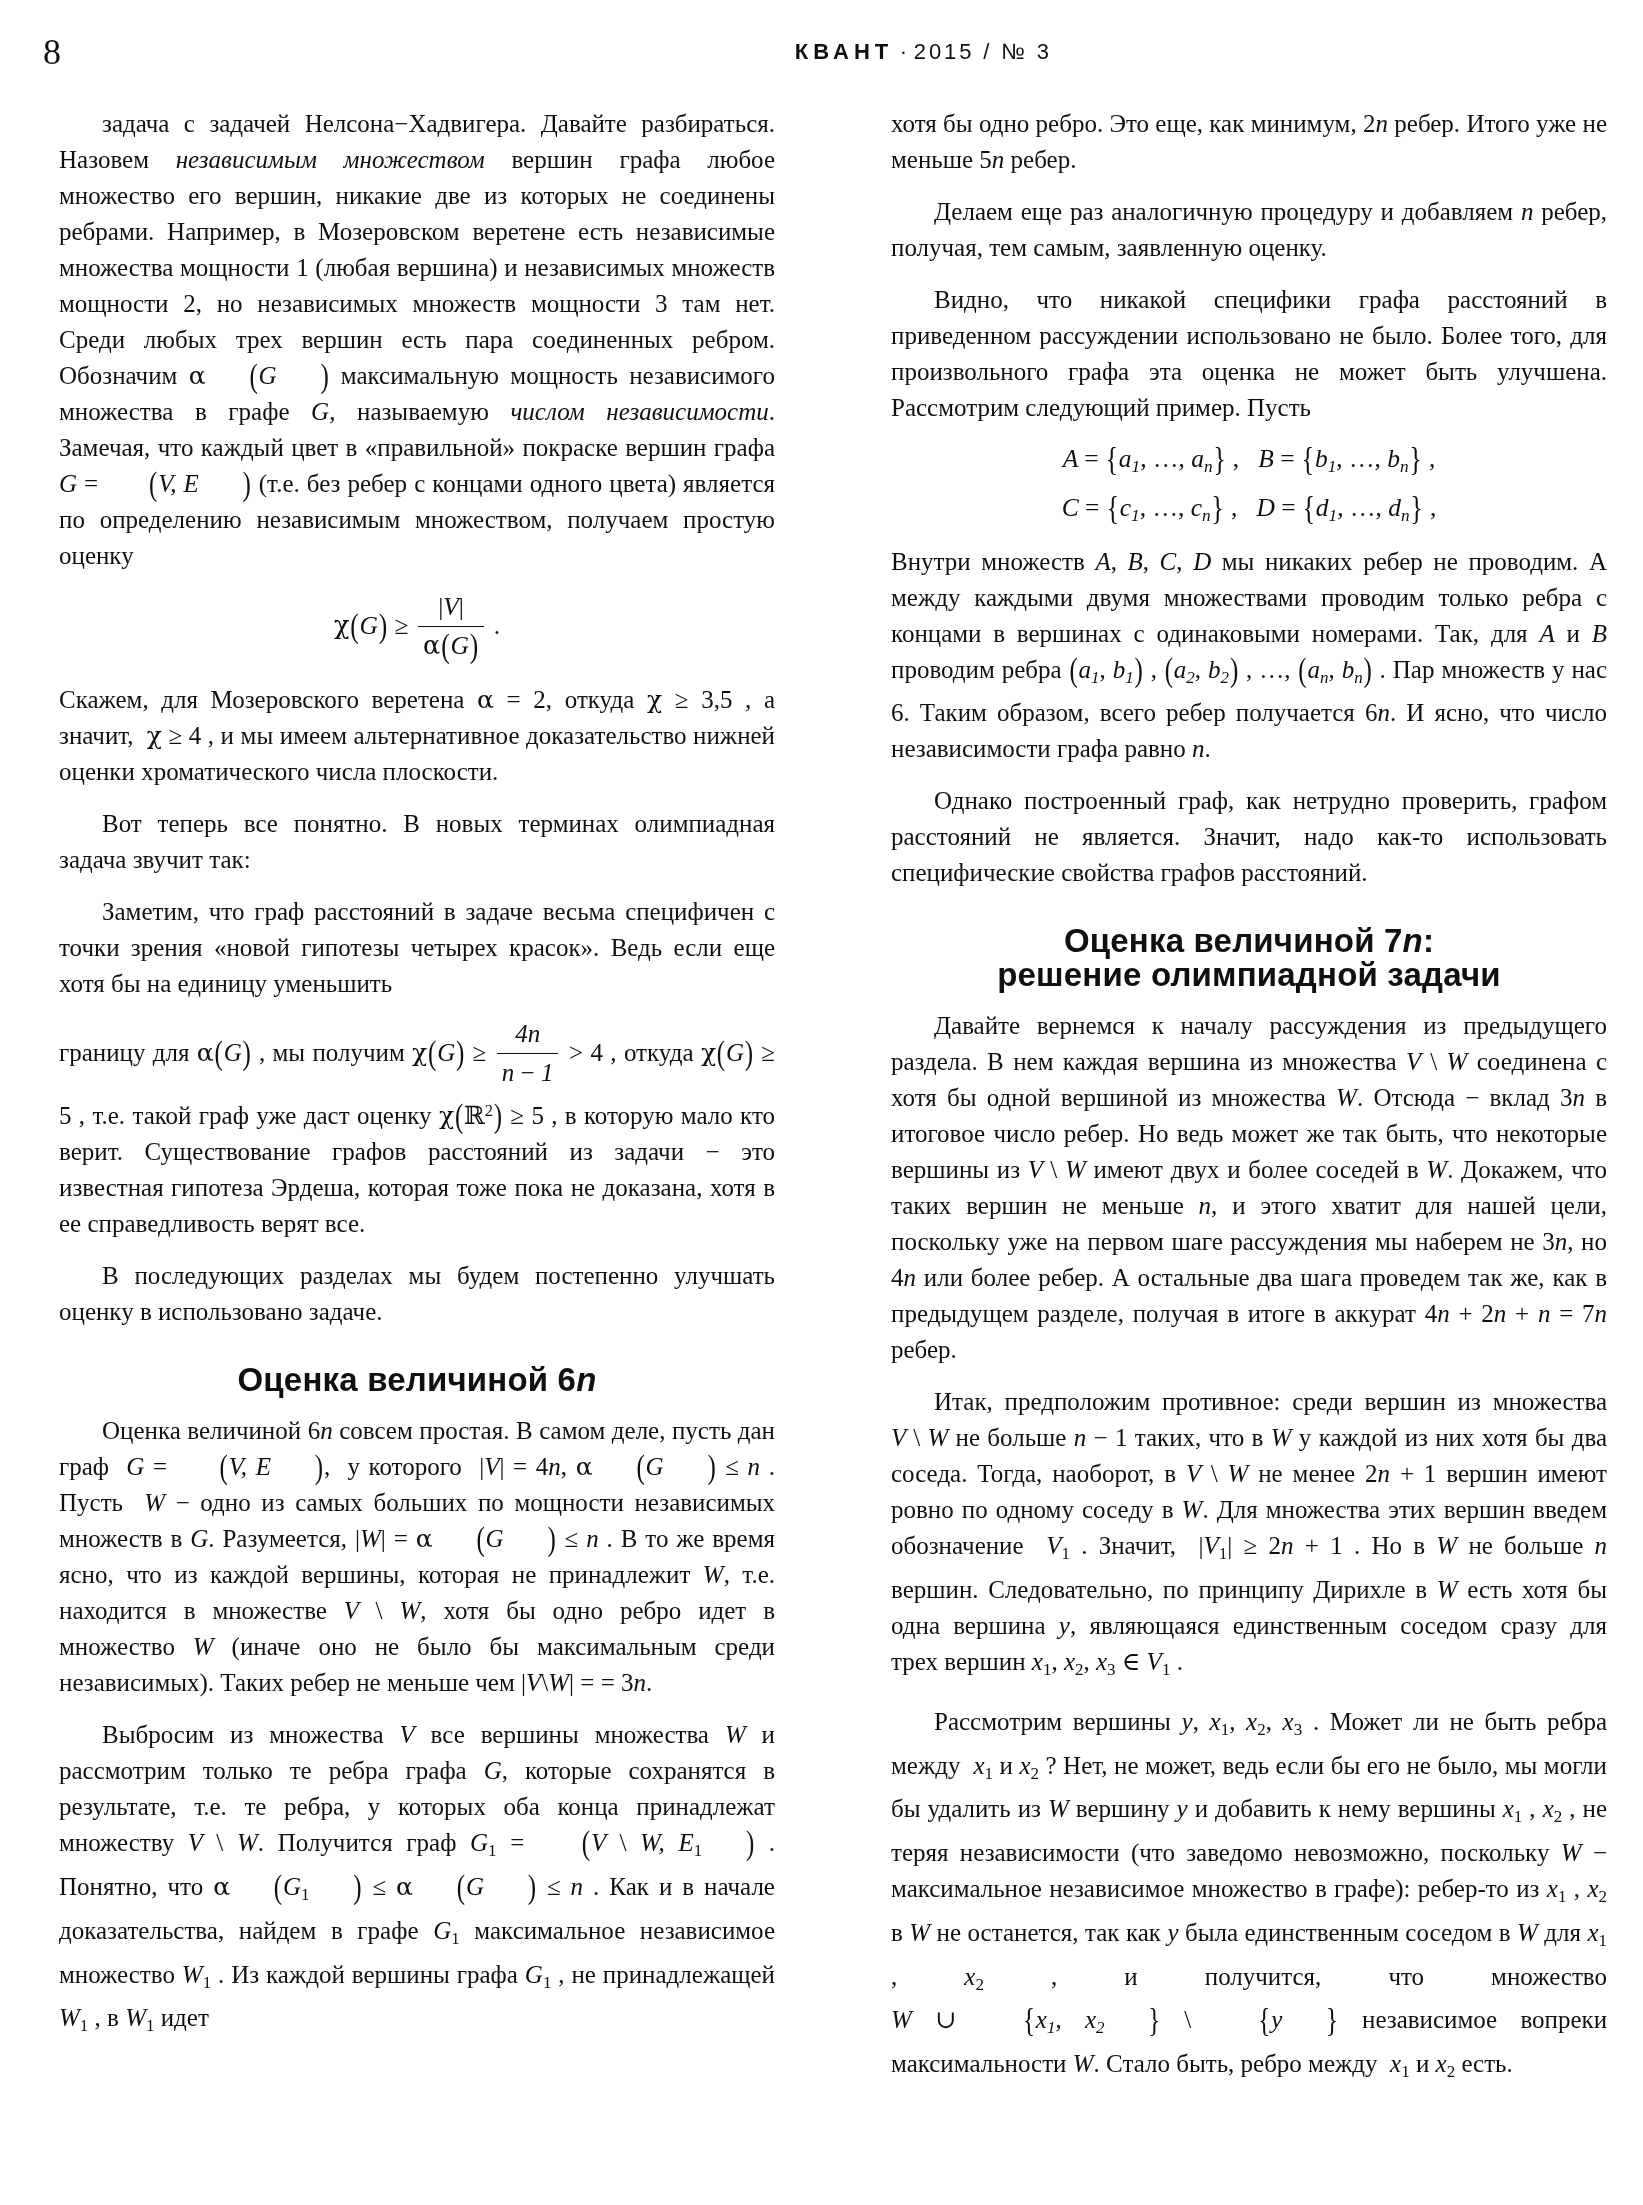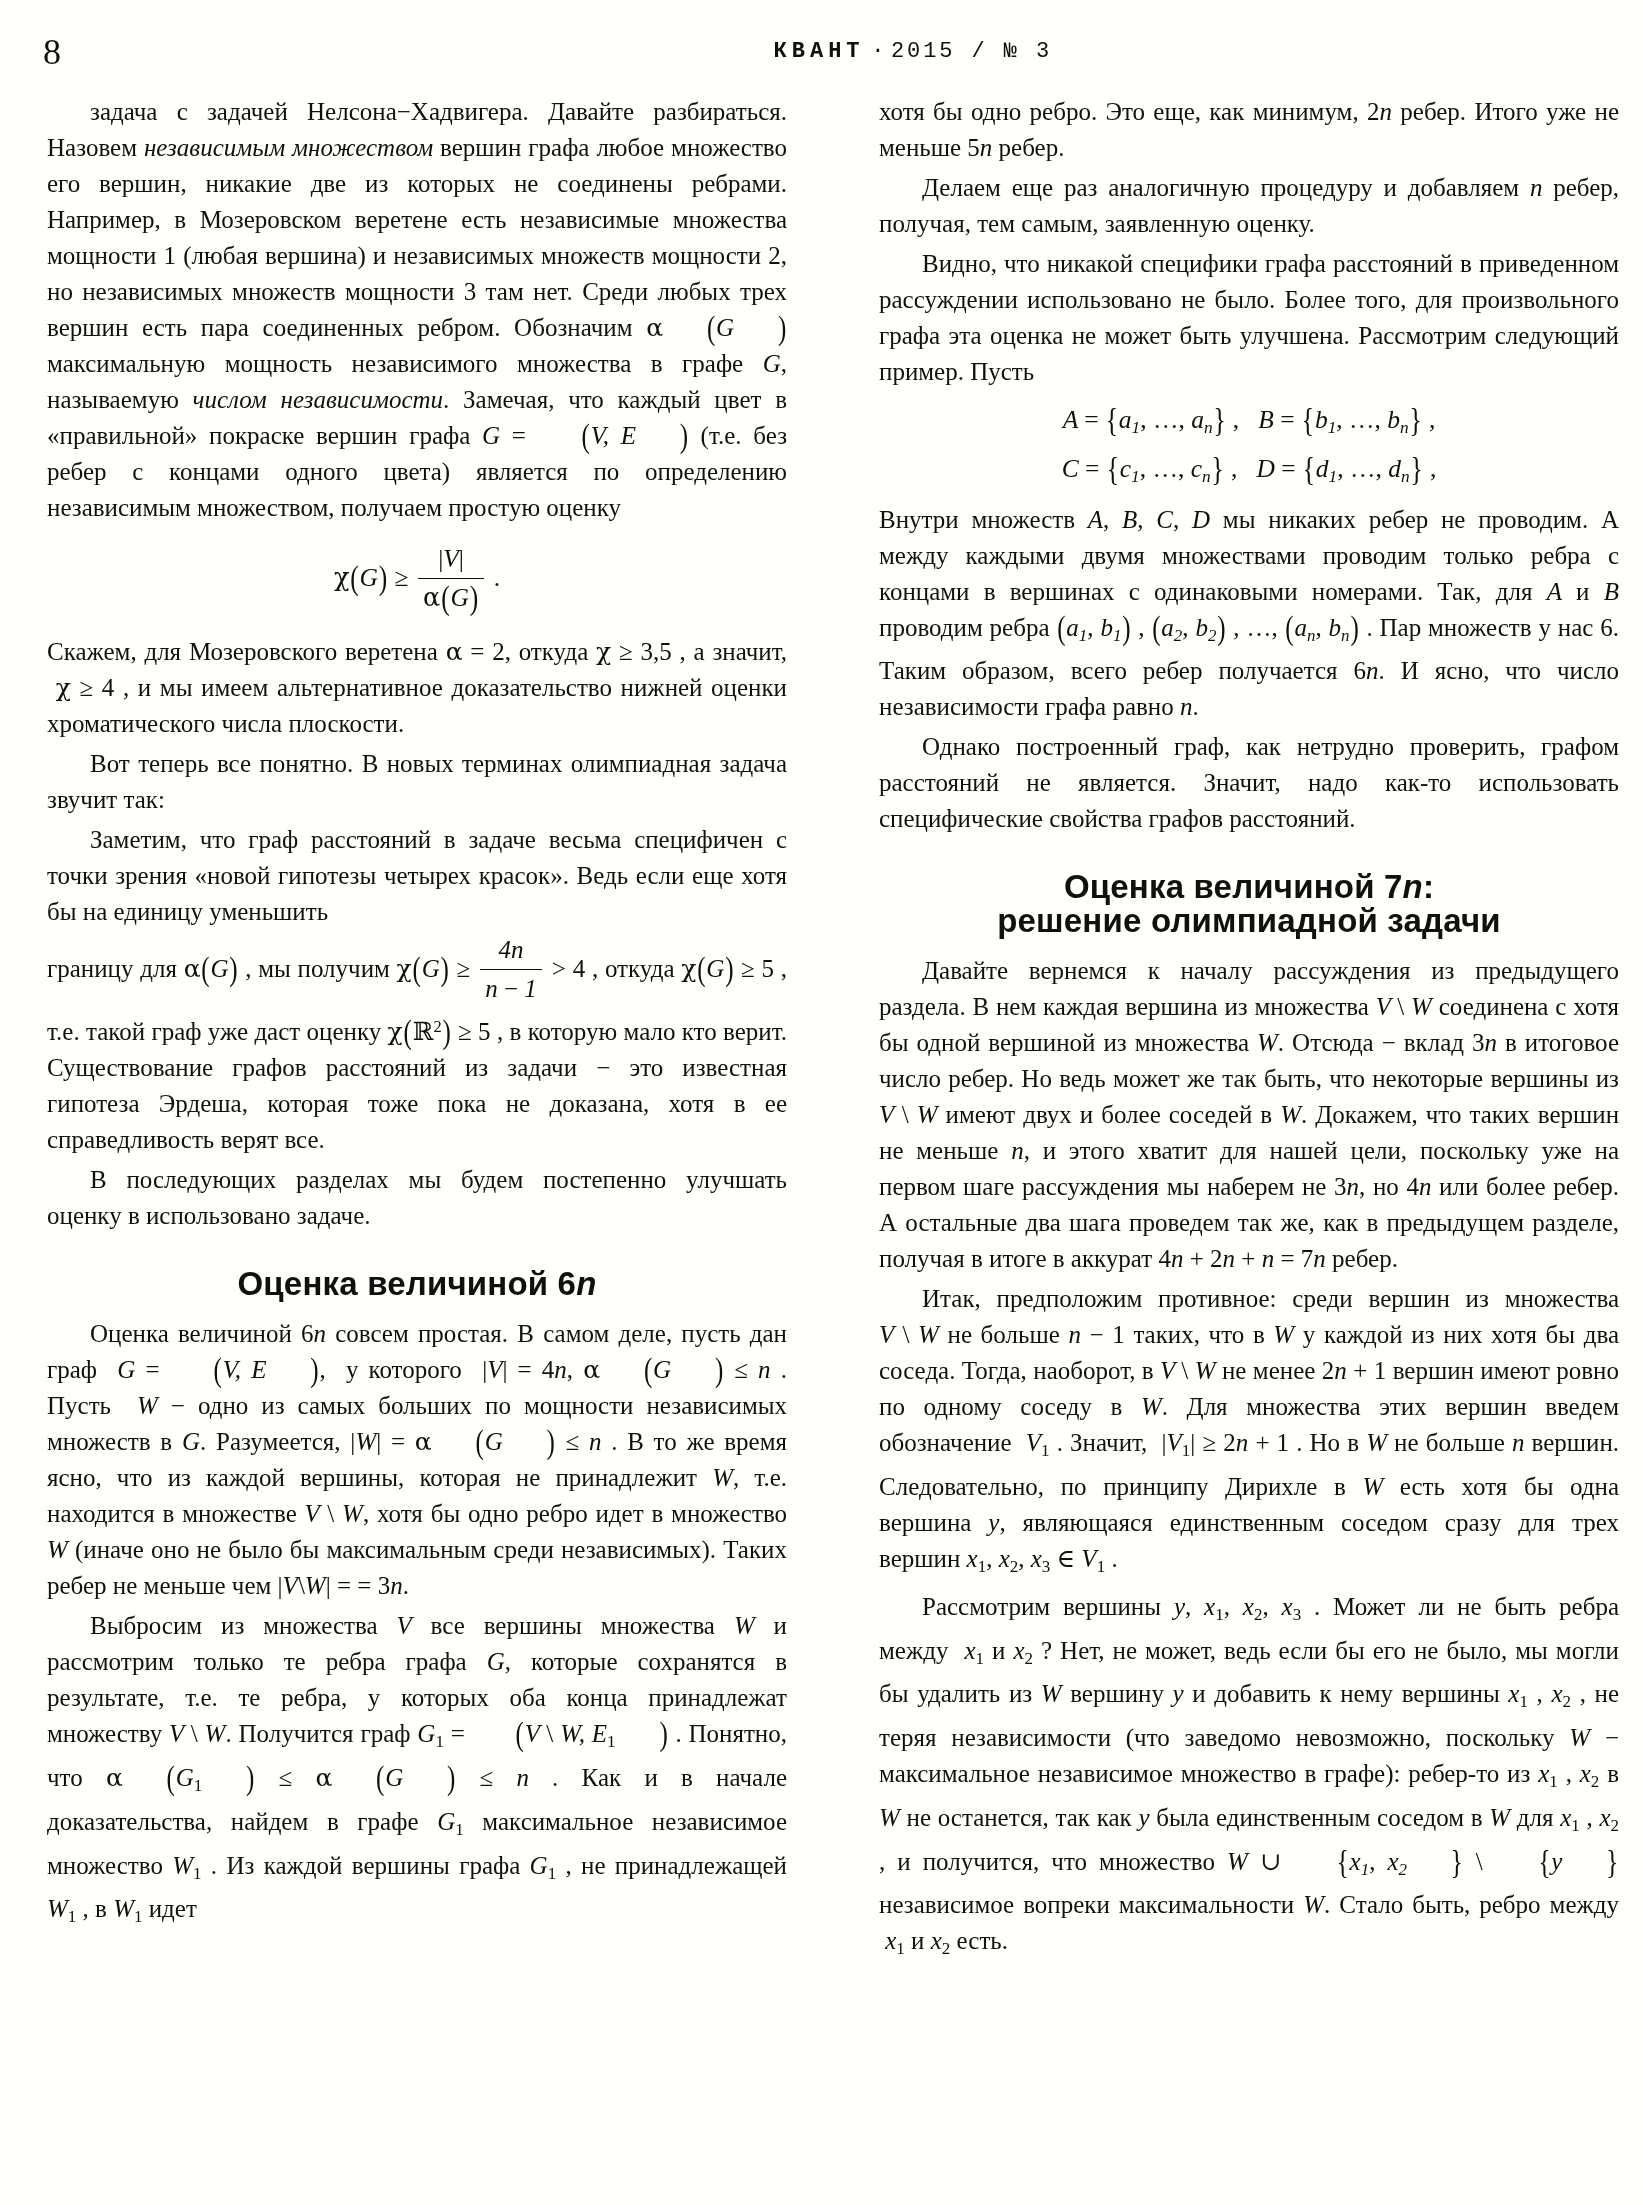--- a/index.html
+++ b/index.html
@@ -25,38 +25,38 @@
   .folio{
     position:absolute;left:43px;top:0;
     font-size:36px;line-height:38px;
     font-family:"Liberation Serif","DejaVu Serif",serif;
   }
   .journal{
     position:absolute;left:0;top:5px;width:1052px;
     text-align:right;
     font-size:22px;line-height:28px;
     letter-spacing:2.9px;
-    font-family:Liberation Mono, monospace;
+    font-family:Liberation Sans, sans-serif;
   }
   .journal .jname{font-weight:bold;letter-spacing:5px;}
   .journal .jdot{letter-spacing:0;padding:0 6.6px;}
   
   .col{
     position:absolute;
     top:90px;
     width:748px;
     font-size:25px;
     line-height:36px;
     text-align:justify;
     text-justify:inter-word;
     hyphens:manual;
   }
   .col.left{left:43px;}
   .col.right{left:875px;}
-  p{margin:4px;text-indent:43px;}
+  p{margin:16px;text-indent:43px;}
   p.noind{text-indent:0;}
   .it{font-style:italic;}
   
   .m{font-family:"Liberation Serif","DejaVu Serif",serif;font-style:italic;white-space:nowrap;}
   .mr{font-style:normal;}
   .sub{font-size:0.68em;vertical-align:-0.28em;font-style:italic;}
   .subr{font-size:0.68em;vertical-align:-0.28em;font-style:normal;}
   .sup{font-size:0.66em;vertical-align:0.5em;font-style:normal;}
   .gr{font-family:"DejaVu Serif",serif;font-style:normal;}
   

